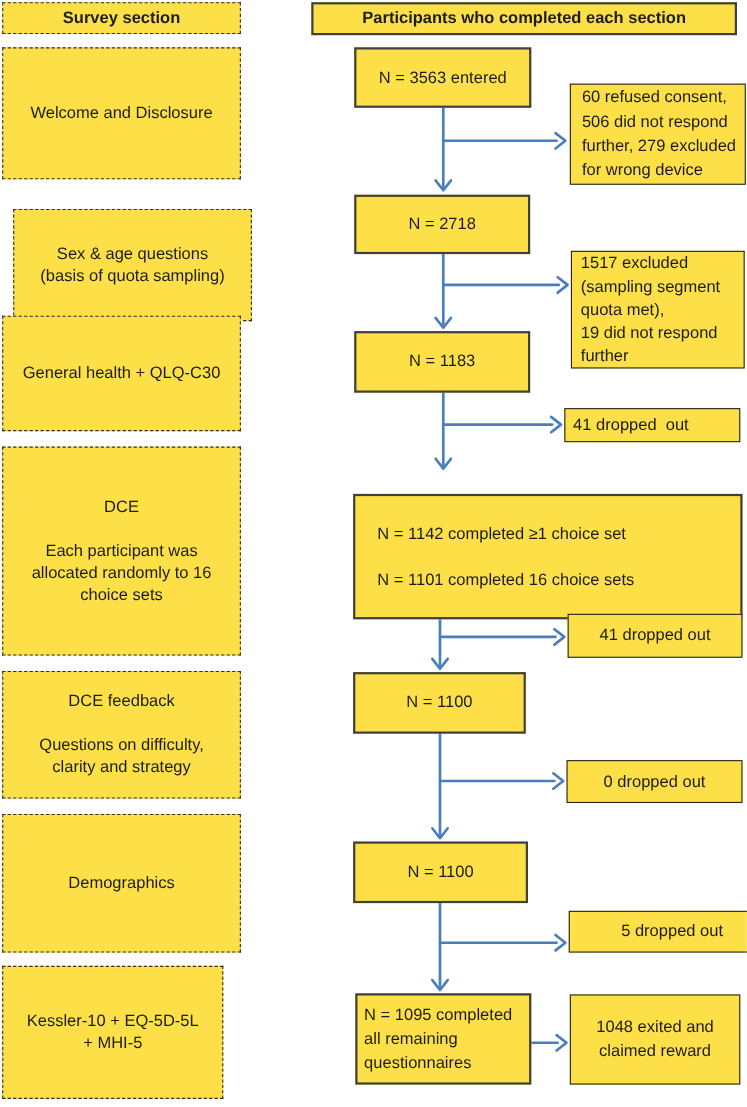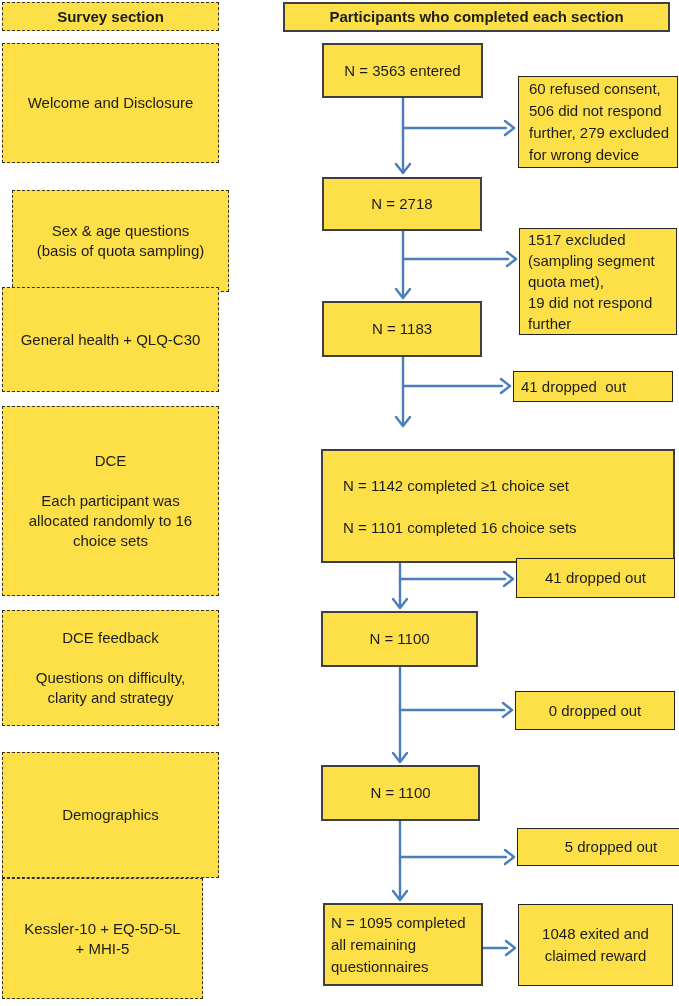--- a/index.html
+++ b/index.html
@@ -113,21 +113,21 @@
       <div class="line">choice sets</div>
     </div>
 
   <div class="box dashed center" style="left:2px;top:610px;width:217px;height:116px;">
       <div class="line">DCE feedback</div>
       <div class="line">&nbsp;</div>
       <div class="line">Questions on difficulty,</div>
       <div class="line">clarity and strategy</div>
     </div>
 
-  <div class="box dashed center" style="left:2px;top:740px;width:217px;height:126px;margin-top:12px;">
+  <div class="box dashed center" style="left:2px;top:740px;width:217px;height:126px;">
       <div class="line">Demographics</div>
     </div>
 
   <div class="box dashed center" style="left:2px;top:878px;width:201px;height:121px;">
       <div class="line">Kessler-10 + EQ-5D-5L</div>
       <div class="line">+ MHI-5</div>
     </div>
 
   <div class="box solid center bold" style="left:283px;top:2px;width:387px;height:30px;">
     <div class="line">Participants who completed each section</div>

